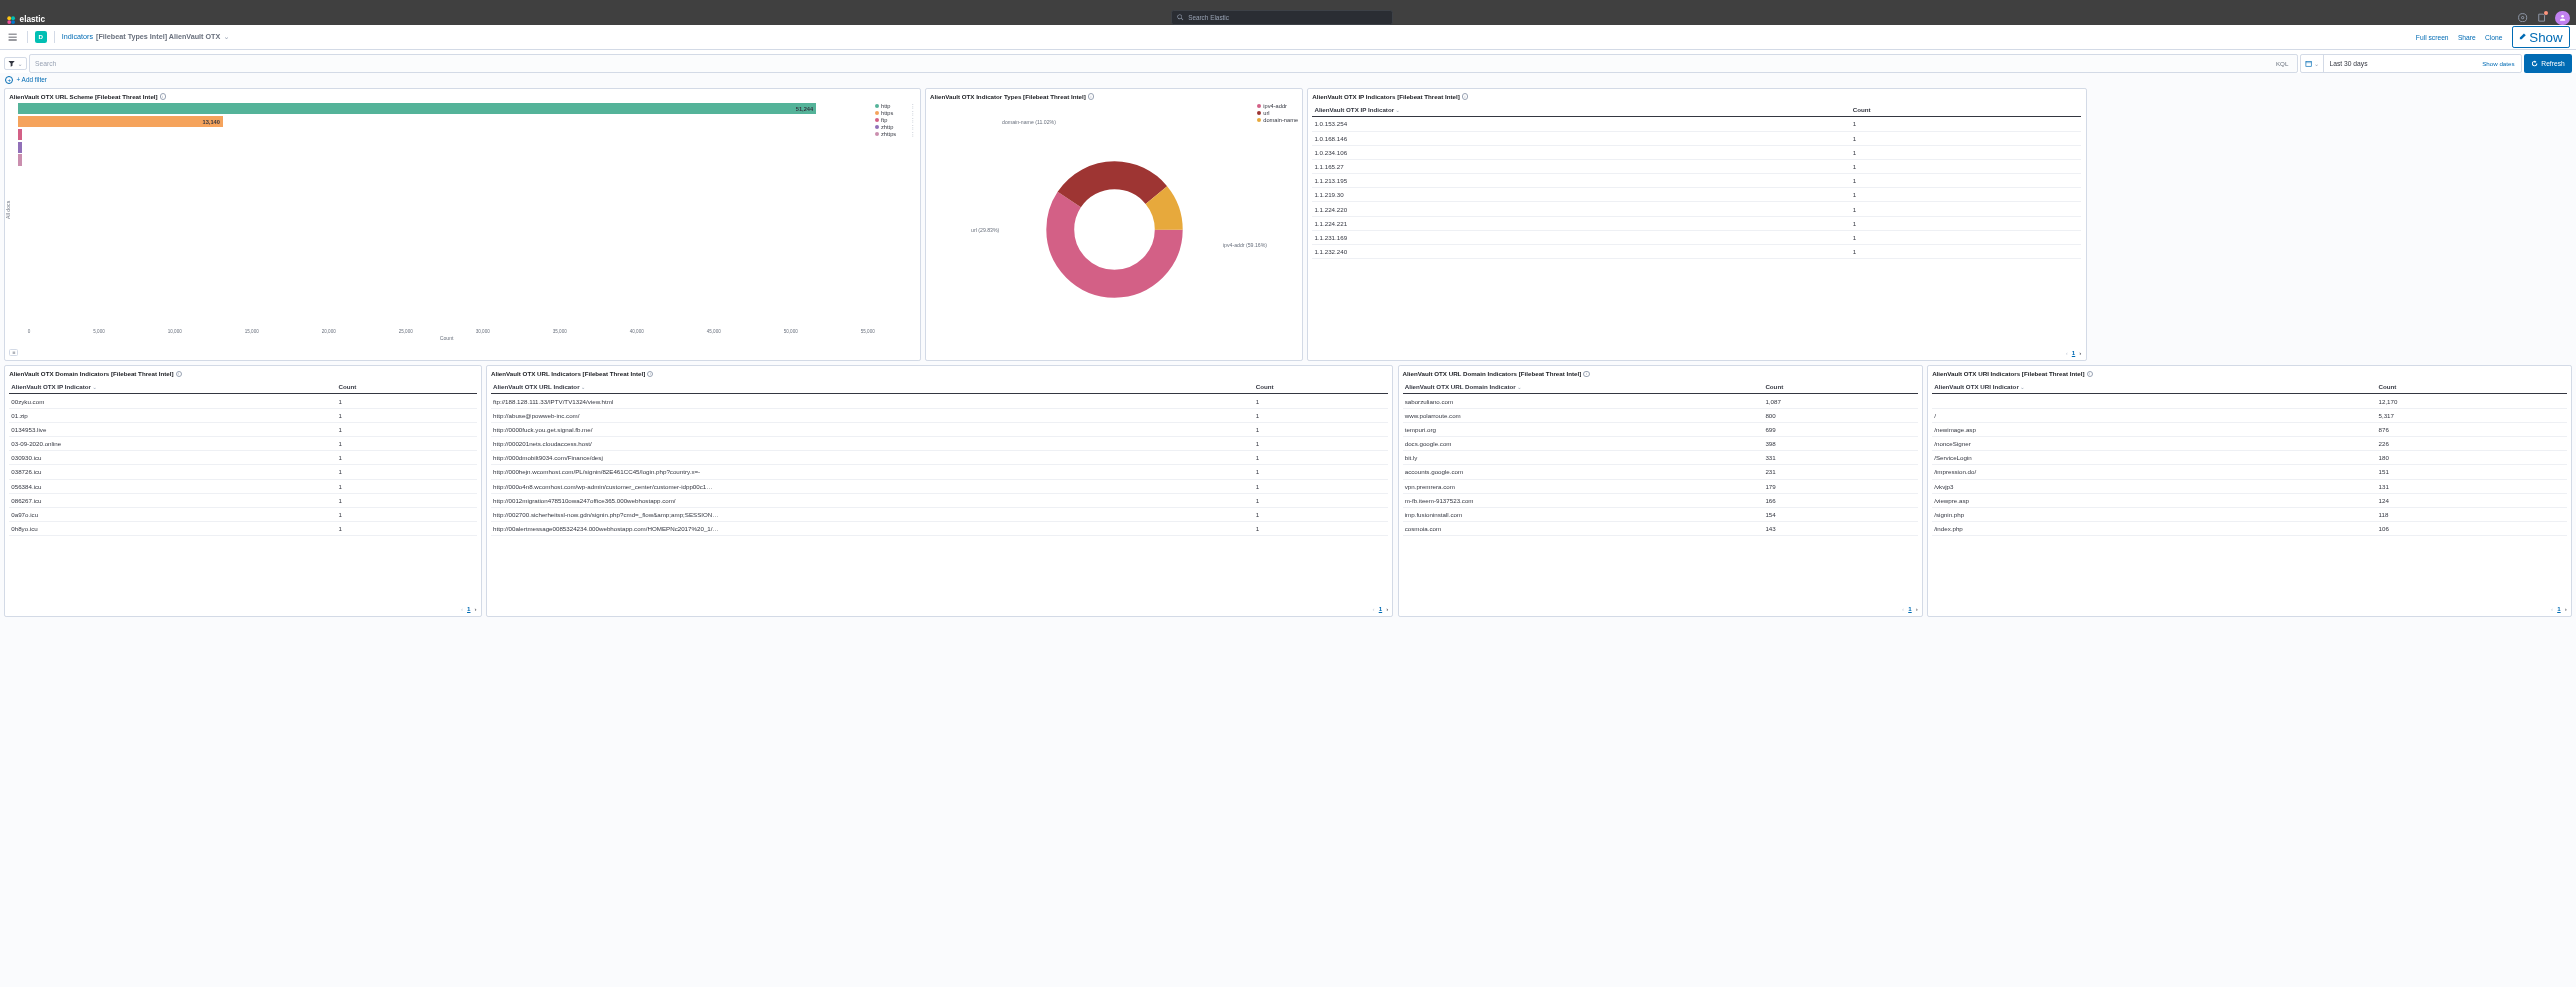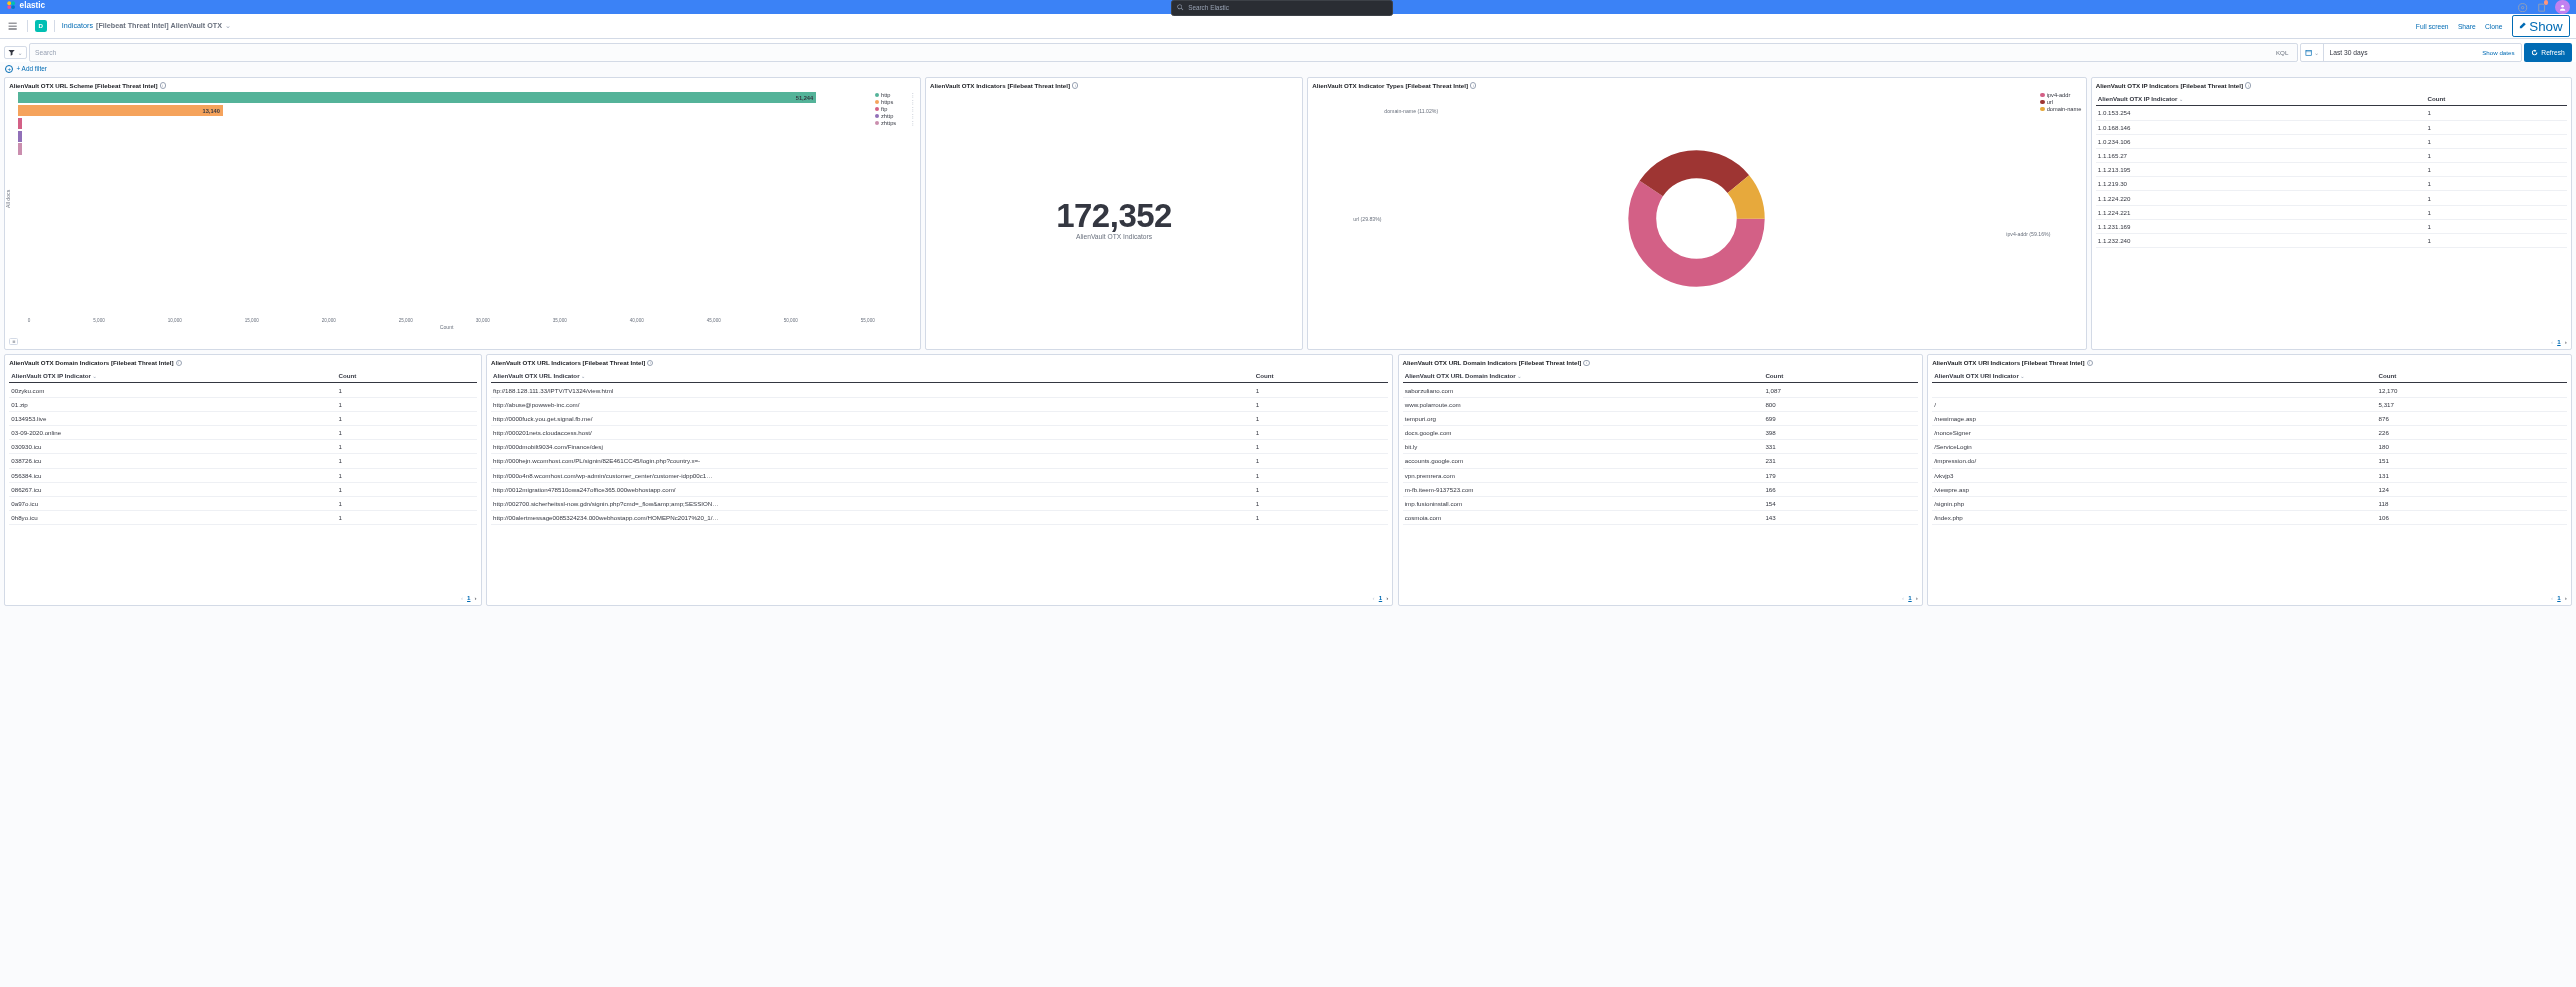--- a/index.html
+++ b/index.html
@@ -1,17 +1,17 @@
 <!DOCTYPE html>
 <html style="font-size:8.2px"><head>
 <meta charset="utf-8">
 <style>
 * { box-sizing: border-box; margin: 0; padding: 0; font-family: -apple-system, BlinkMacSystemFont, "Segoe UI", Helvetica, Arial, sans-serif; }
 body { background: #fafbfd; font-size: 6.2px; color: #343741; }
-.header { background: #3b82f6; height: 14px; display: flex; align-items: flex-start; padding: 0 6.2px; justify-content: space-between; }
+.header { background: #404040; height: 25px; display: flex; align-items: flex-end; padding: 0 6.2px; justify-content: space-between; }
 .header-left { display: flex; align-items: center; gap: 3.1px; }
 .logo-svg { width: 10.3px; height: 10.3px; }
 .logo-text { color: #fff; font-weight: 700; font-size: 8.2px; }
 .header-center { flex:1; display:flex; justify-content:center; }
 .search-global { background: #2a2d33; width: 222px; height: 15.5px; border-radius: 2.6px; display: flex; align-items: center; padding: 0 5.2px; color: #98a2b3; font-size: 6.4px; border:0.5px solid #3d4147;}
 .search-global svg { width:7.2px; height:7.2px; margin-right:4.1px; fill:#98a2b3;}
 .header-right { display: flex; align-items: center; gap: 9.3px; }
 .header-icon { color: #98a2b3; width: 9.3px; height: 9.3px; position:relative; }
 .header-icon svg {width:9.3px;height:9.3px;fill:#98a2b3;}
 .notif-badge{position:absolute;top:-2.1px;right:-2.1px;width:4.1px;height:4.1px;background:#ff957d;border-radius:50%;}
@@ -120,21 +120,21 @@
 <div class="subheader">
   <div class="subheader-left">
     <div class="hamburger"><svg viewBox="0 0 16 16">
           <path d="M1 3h14v1.5H1zm0 5h14v1.5H1zm0 5h14v1.5H1z"></path>
         </svg></div>
     <div style="height:12.4px;width:0.5px;background:#d3dae6"></div>
     <div class="space-badge">D</div>
     <div style="height:12.4px;width:0.5px;background:#d3dae6"></div>
     <div class="breadcrumb">
       <a>Indicators</a>
-      <span class="current">[Filebeat Threat Intel] AlienVault OTX</span>
+      <span class="current">[Filebeat Types Intel] AlienVault OTX</span>
       <span class="chevron-small">⌄</span>
     </div>
   </div>
   <div class="subheader-right">
     <a>Full screen</a>
     <a>Share</a>
     <a>Clone</a>
     <button class="edit-btn">
       <svg viewBox="0 0 16 16">
           <path d="M11 1l4 4-9 9H2v-4z"></path>
@@ -246,30 +246,20 @@
           <div class="legend-item">
             <span class="legend-dot" style="background:#ca8eae"></span>
             <span>zhttps</span>
             <span class="legend-more">⋮</span>
           </div>
         </div>
     </div>
     <div class="toggle-leg">≡</div>
   </div>
 
-  <div class="panel">
-    <div class="panel-title">
-        <span>AlienVault OTX Indicators [Filebeat Threat Intel]</span>
-        <span class="info">i</span>
-      </div>
-    <div class="metric">
-      <div class="metric-num">172,352</div>
-      <div class="metric-label">AlienVault OTX Indicators</div>
-    </div>
-  </div>
 
   <div class="panel">
     <div class="panel-title">
         <span>AlienVault OTX Indicator Types [Filebeat Threat Intel]</span>
         <span class="info">i</span>
       </div>
     <div class="donut-wrap">
       <svg class="donut-svg" viewBox="0 0 100 100">
         <circle cx="50" cy="50" r="35" fill="none" stroke="#d36086" stroke-width="18" stroke-dasharray="130.1 89.8" stroke-dashoffset="-55" transform="rotate(-90 50 50)"></circle>
         <circle cx="50" cy="50" r="35" fill="none" stroke="#9e3533" stroke-width="18" stroke-dasharray="65.6 154.3" stroke-dashoffset="-185.1" transform="rotate(-90 50 50)"></circle>

